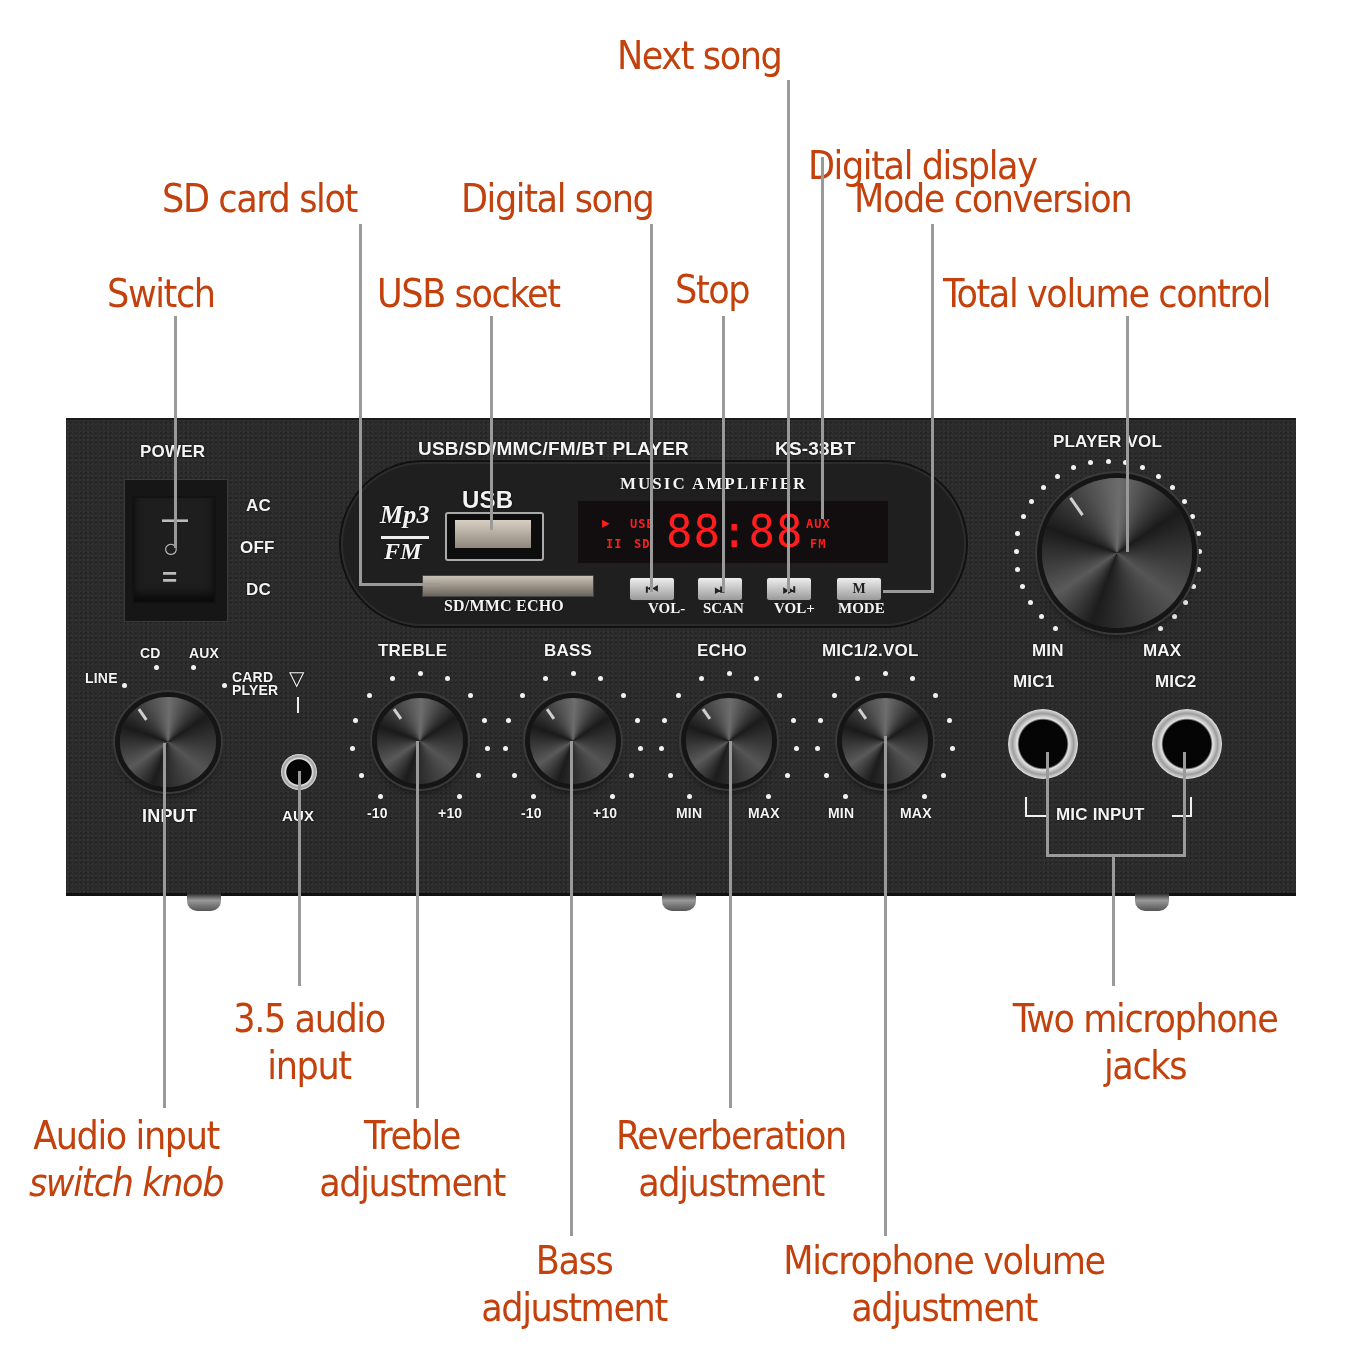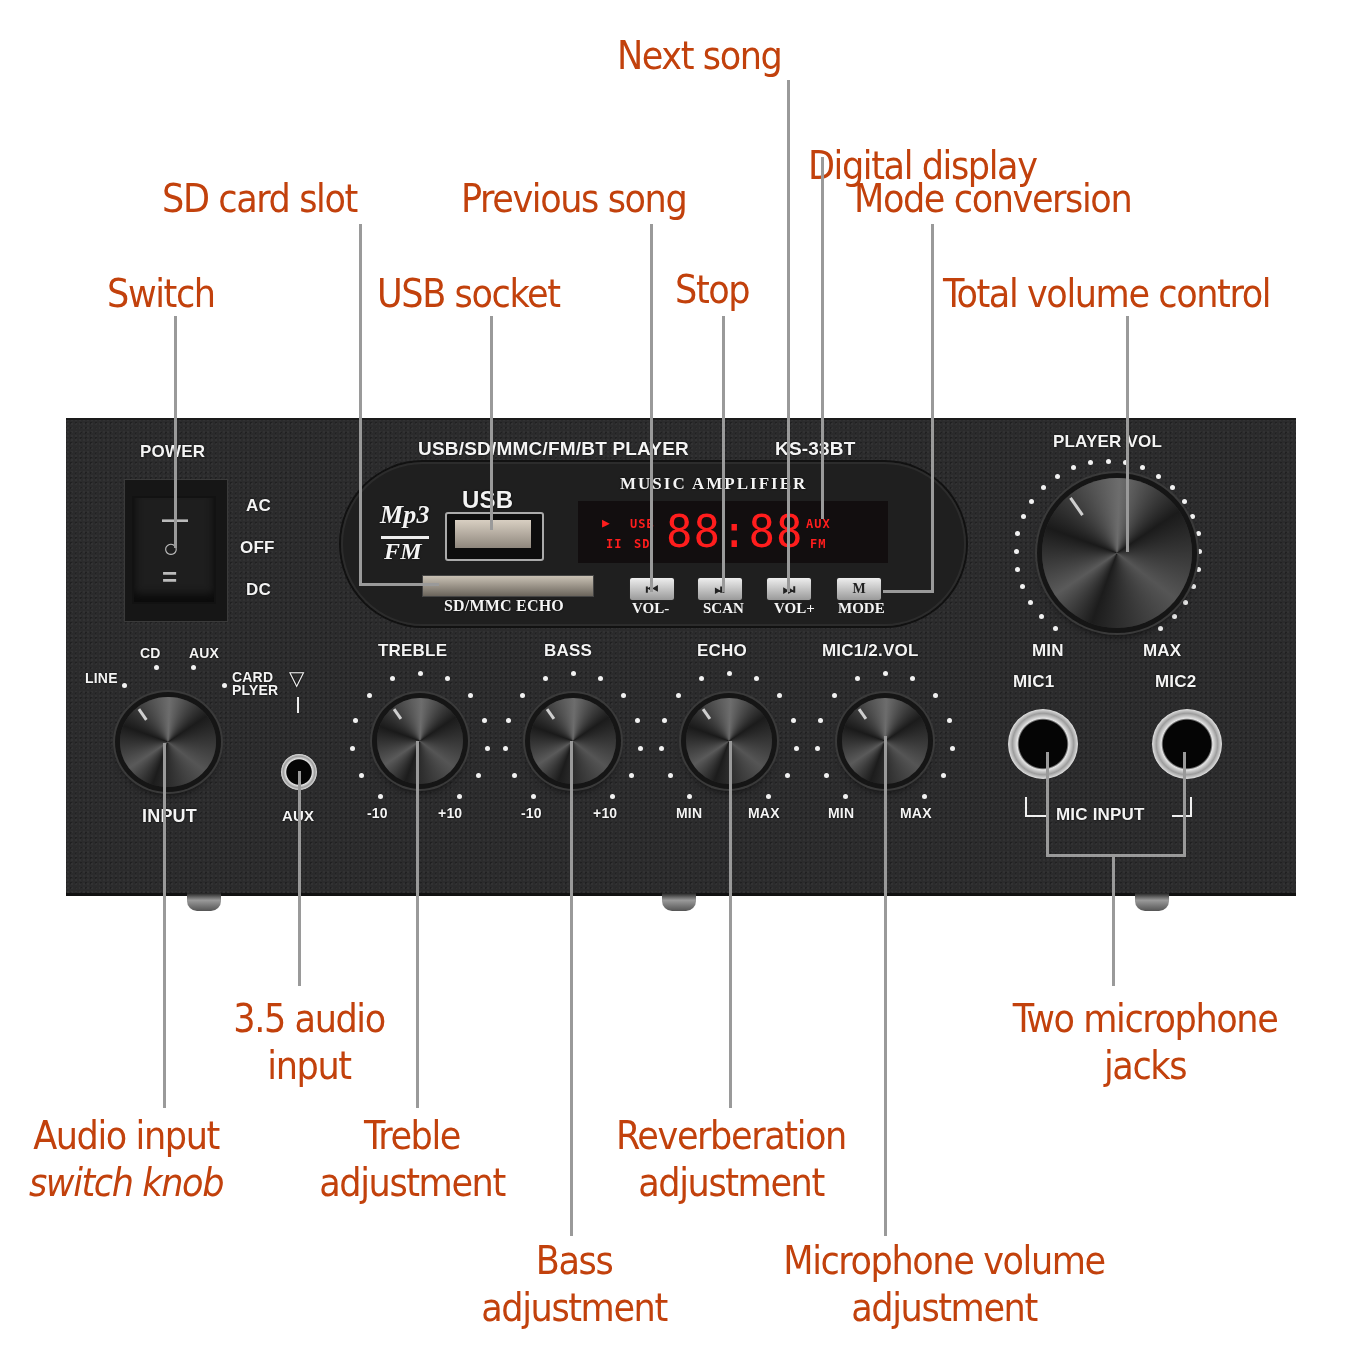--- a/index.html
+++ b/index.html
@@ -30,21 +30,21 @@
   .dot{position:absolute;width:5px;height:5px;border-radius:50%;background:#f2f2f2;}
   .jack{position:absolute;border-radius:50%;background:radial-gradient(circle,#050505 0 48%,#e4e4e4 52%,#9d9d9d 62%,#dcdcdc 70%,#1a1a1a 76%,#2a2a2a 100%);}
   .bracket{position:absolute;border:2px solid #f0f0f0;border-top:none;}
 </style>
 </head>
 <body>
 
 <div class="callout" style="left:617px;top:32px;">Next song</div>
 <div class="callout" style="left:808px;top:110px;margin-top:32px;">Digital display</div>
 <div class="callout" style="left:162px;top:175px;">SD card slot</div>
-<div class="callout" style="left:461px;top:175px;">Previous song</div>
+<div class="callout" style="left:461px;top:175px;">Digital song</div>
 <div class="callout" style="left:854px;top:175px;">Mode conversion</div>
 <div class="callout" style="left:107px;top:270px;">Switch</div>
 <div class="callout" style="left:377px;top:270px;">USB socket</div>
 <div class="callout" style="left:675px;top:266px;">Stop</div>
 <div class="callout" style="left:943px;top:270px;">Total volume control</div>
 
 <div class="panel"></div>
 <div class="foot" style="left:187px;"></div>
 <div class="foot" style="left:662px;"></div>
 <div class="foot" style="left:1135px;"></div>
@@ -78,21 +78,21 @@
   <div class="seg" style="left:24px;top:14px;font-size:13px;">▶</div>
   <div class="seg" style="left:28px;top:36px;font-size:12px;">II</div>
   <div class="seg" style="left:52px;top:16px;font-size:12px;">USB</div>
   <div class="seg" style="left:56px;top:36px;font-size:12px;">SD</div>
   <div class="seg" style="left:88px;top:6px;font-size:44px;line-height:50px;font-weight:normal;">88:88</div>
   <div class="seg" style="left:228px;top:16px;font-size:12px;">AUX</div>
   <div class="seg" style="left:232px;top:36px;font-size:12px;">FM</div>
 </div>
 
 <div class="btn" style="left:629px;">⏮</div>
-<div class="btnlabel" style="left:632px;text-align:right;">VOL-</div>
+<div class="btnlabel" style="left:648px;text-align:right;">VOL-</div>
 <div class="btn" style="left:697px;">⏯</div>
 <div class="btnlabel" style="left:703px;">SCAN</div>
 <div class="btn" style="left:766px;">⏭</div>
 <div class="btnlabel" style="left:774px;">VOL+</div>
 <div class="btn" style="left:836px;font-family:'Liberation Serif',serif;">M</div>
 <div class="btnlabel" style="left:838px;">MODE</div>
 
 <div class="plabel" style="left:1053px;top:432px;">PLAYER VOL</div>
 <div id="dots-musicvol">
     <div class="dot" style="left: 1052.73px; top: 625.862px;"></div>

